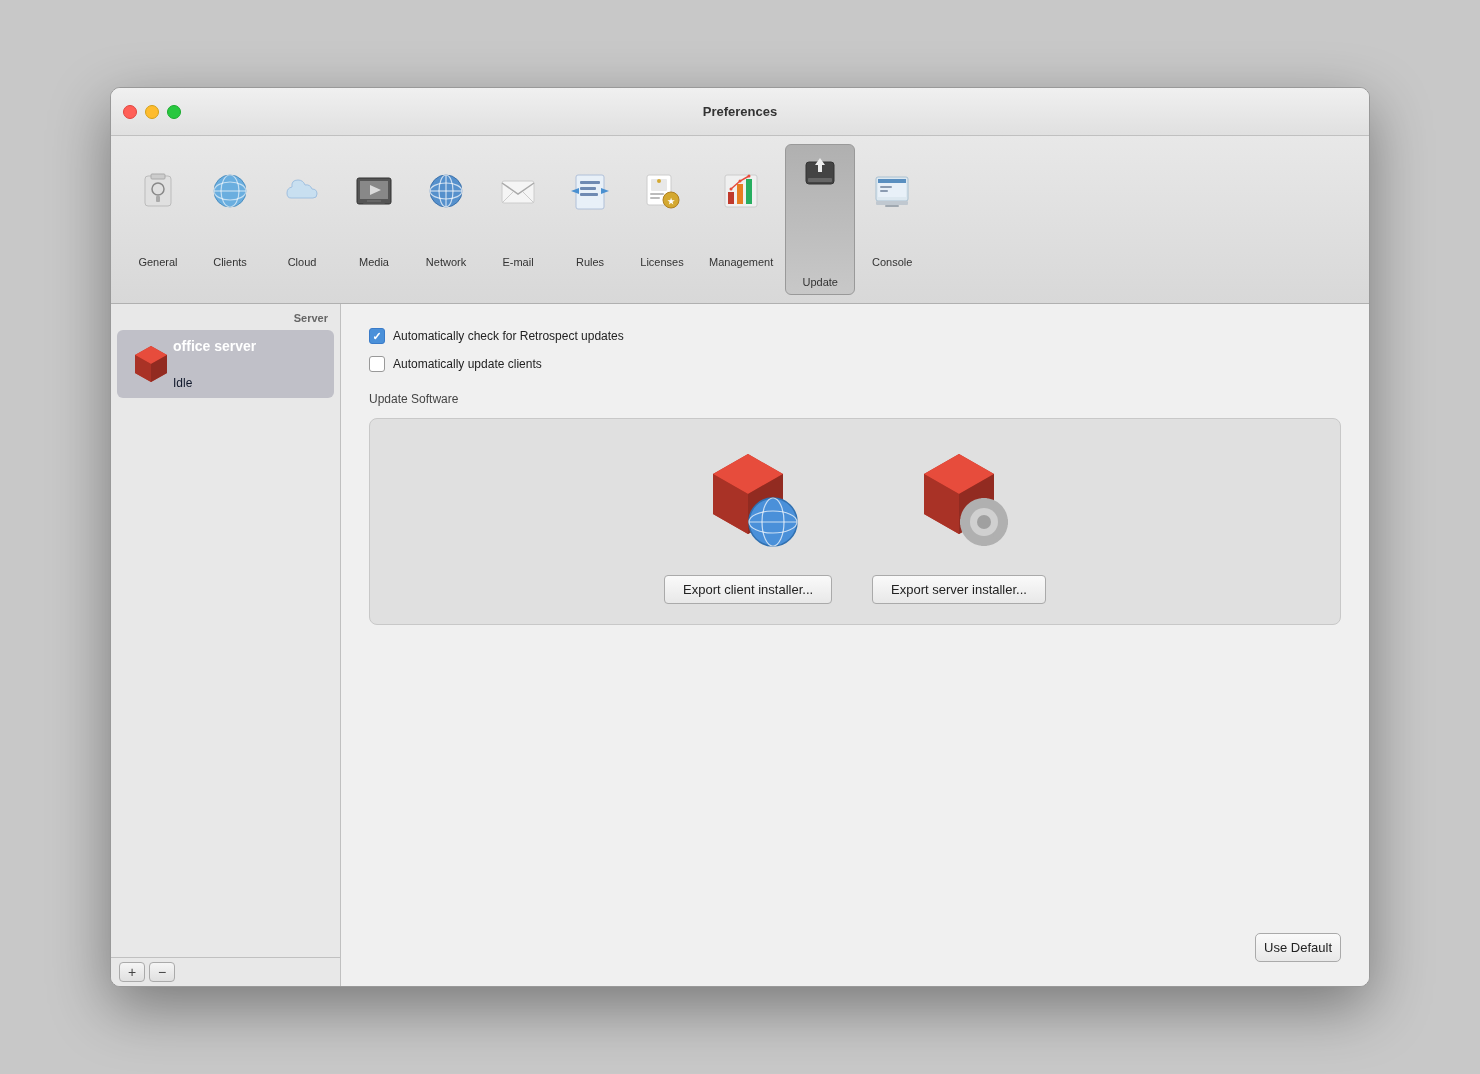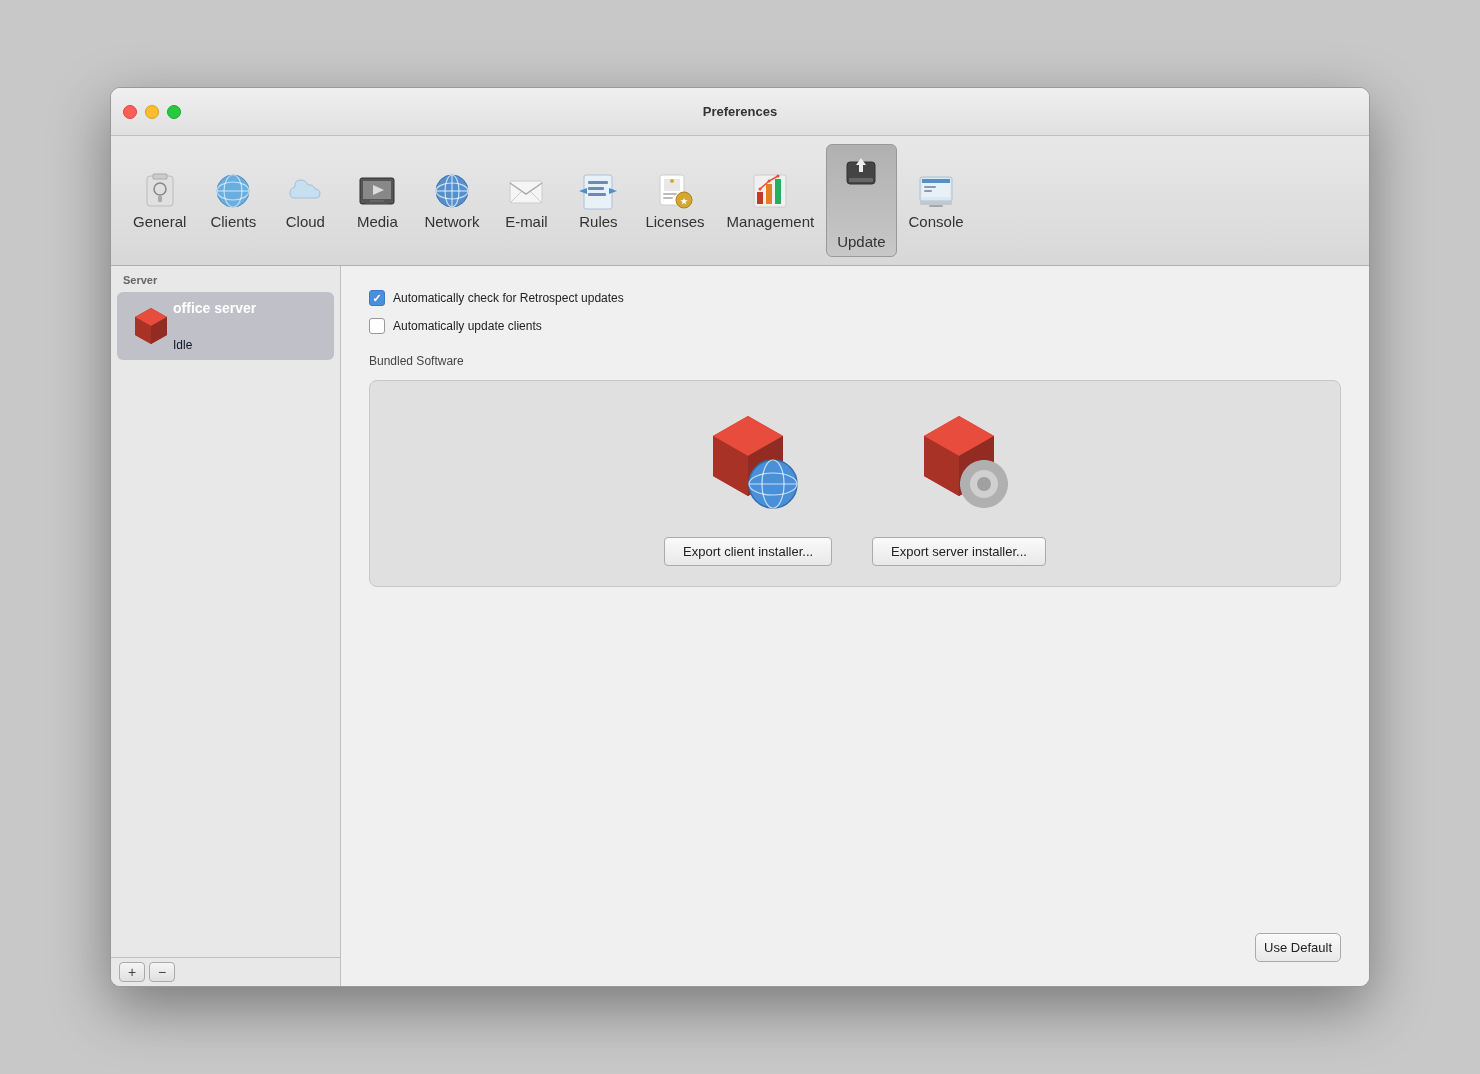--- a/index.html
+++ b/index.html
@@ -88,23 +88,24 @@
     .toolbar-icon {
       width: 40px;
       height: 40px;
       display: flex;
       align-items: center;
       justify-content: center;
       font-size: 28px;
       margin-bottom: 2px;
     }
     .toolbar-label {
-      font-size: 15px;
+      font-size: 11px;
       color: #333;
       white-space: nowrap;
+      margin-top: 43px;
     }
 
     
     .main-content {
       display: flex;
       flex: 1;
       overflow: hidden;
     }
 
     
@@ -115,20 +116,21 @@
       display: flex;
       flex-direction: column;
       flex-shrink: 0;
     }
     .sidebar-section-label {
       font-size: 11px;
       font-weight: 600;
       color: #666;
       padding: 8px 12px 4px;
       text-transform: none;
+      text-align: right;
     }
     .sidebar-item {
       display: flex;
       align-items: center;
       padding: 8px 12px;
       cursor: pointer;
       background: #d0d0d0;
       border-radius: 6px;
       margin: 2px 6px;
     }
@@ -473,21 +475,21 @@
         </div>
         <span class="checkbox-label">Automatically check for Retrospect updates</span>
       </div>
 
       <div class="checkbox-row">
         <div class="checkbox-box">
         </div>
         <span class="checkbox-label">Automatically update clients</span>
       </div>
 
-      <span class="bundled-section-label">Bundled Software</span>
+      <span class="bundled-section-label">Update Software</span>
 
       <div class="bundled-box">
 
         <div class="bundle-item">
           <div class="bundle-icon-wrapper">
             <svg width="110" height="110" viewBox="0 0 110 110">
 
               <polygon points="55,10 90,30 90,70 55,90 20,70 20,30" fill="#c0392b"></polygon>
               <polygon points="55,10 90,30 55,50 20,30" fill="#e74c3c"></polygon>
               <polygon points="55,50 90,30 90,70 55,90" fill="#922b21"></polygon>

